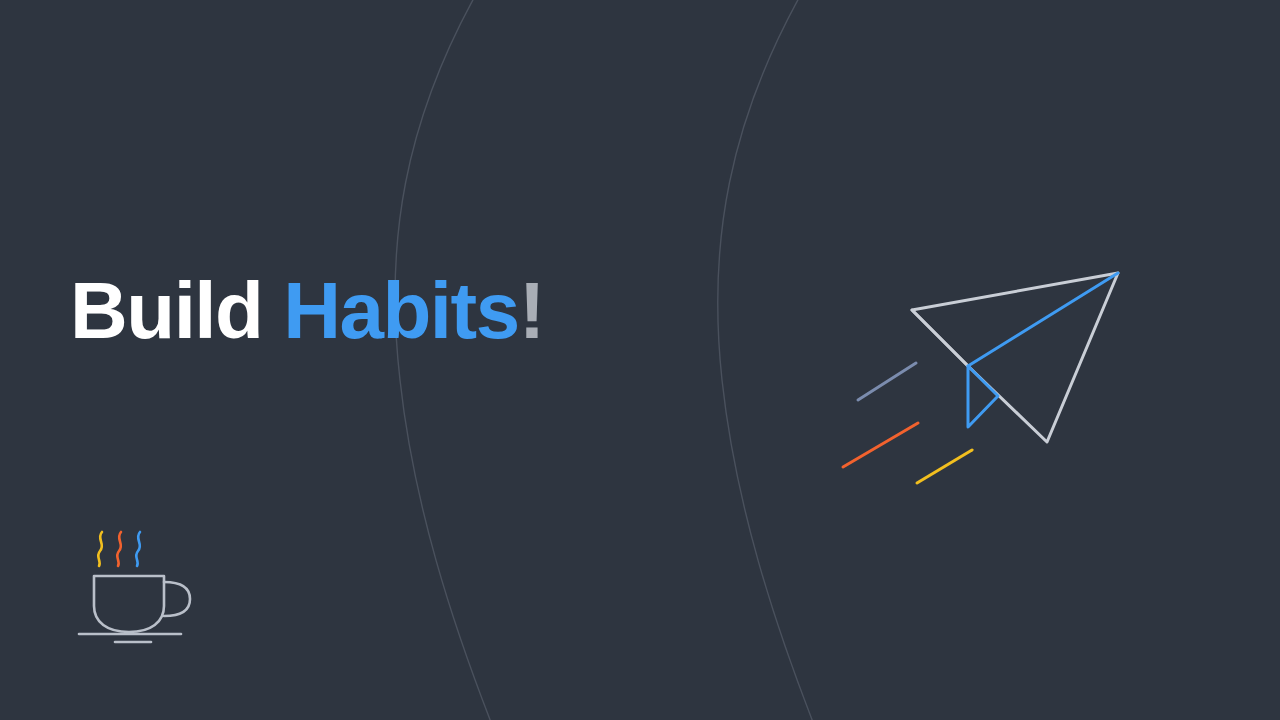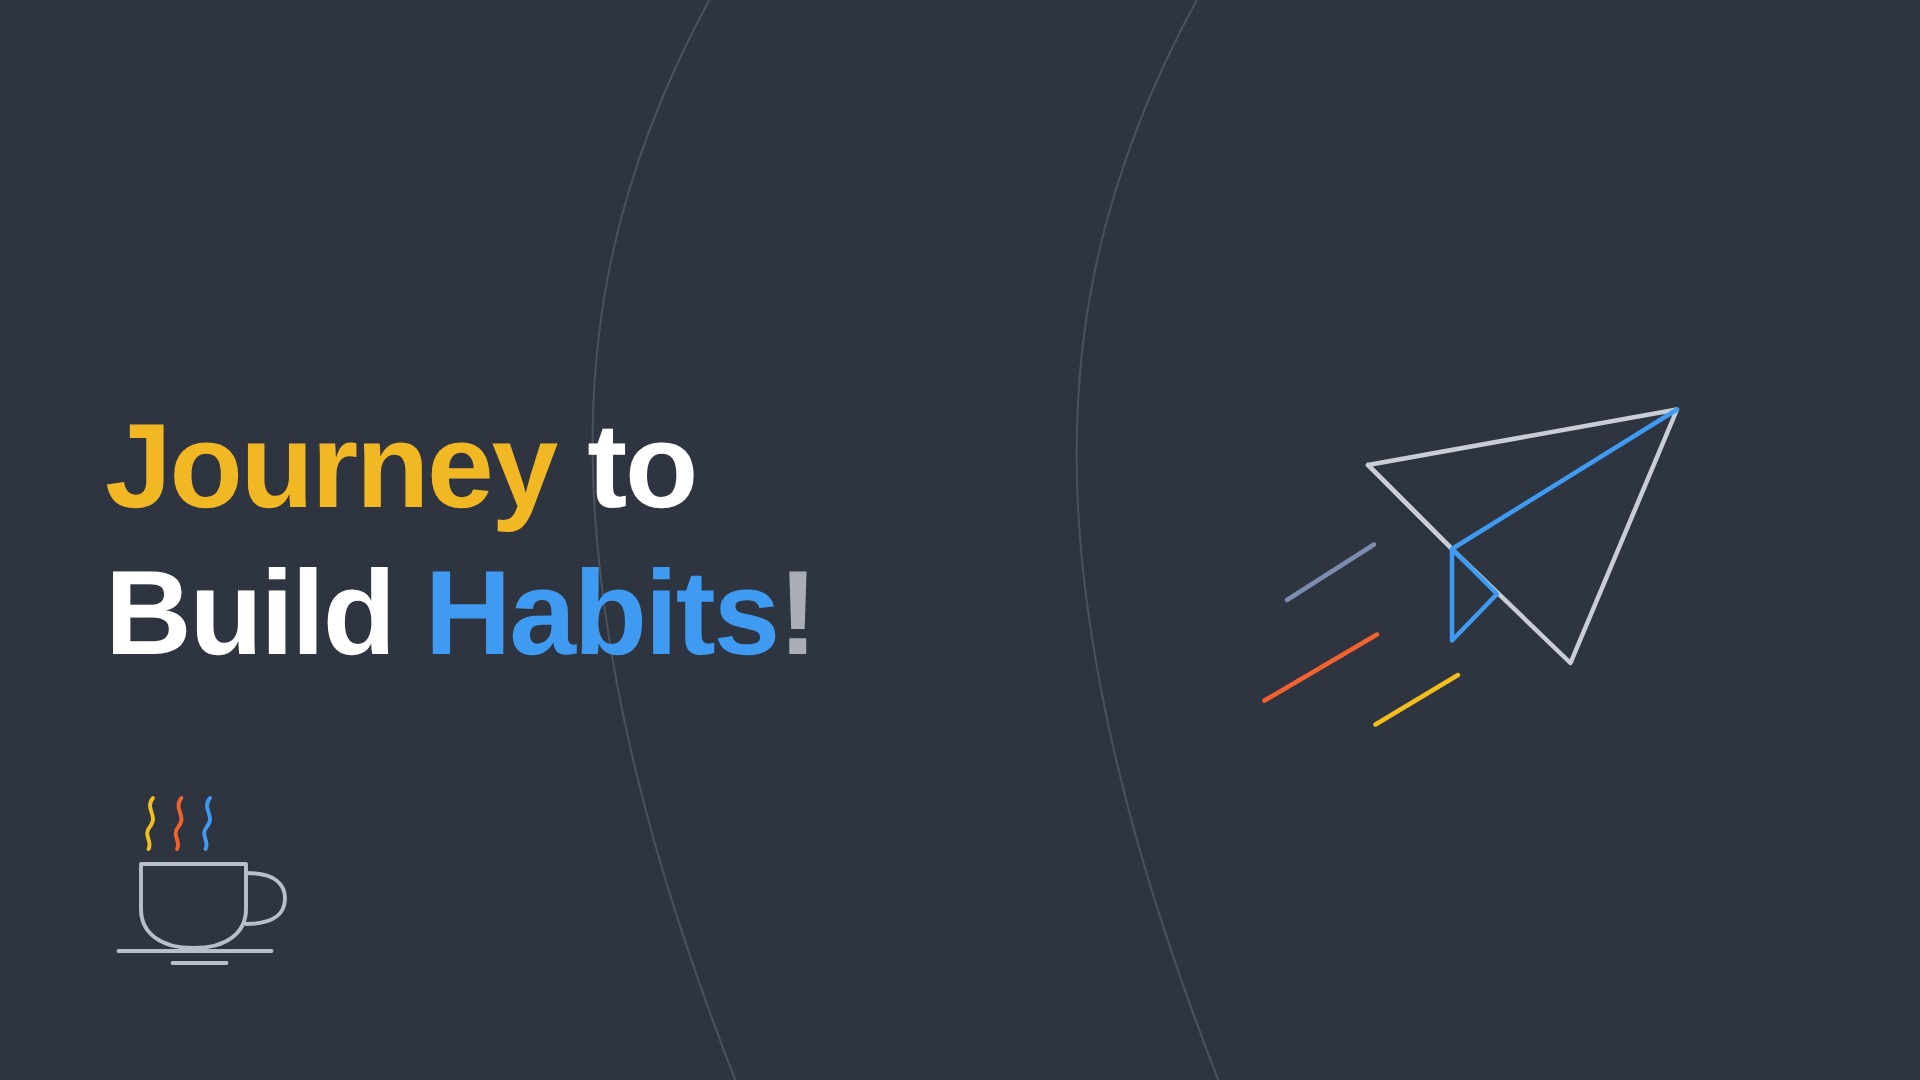--- a/index.html
+++ b/index.html
@@ -68,21 +68,20 @@
 <body>
 
 <div id="slide">
 
   <svg class="bg-arcs" viewBox="0 0 1280 720" aria-hidden="true">
     <path d="M 490 -30 C 400 120 385 250 400 380 C 413 500 450 620 500 745" fill="none" stroke="#4a515d" stroke-width="1.4"></path>
     <path d="M 815 -30 C 725 120 708 250 722 380 C 735 500 772 620 822 745" fill="none" stroke="#4a515d" stroke-width="1.4"></path>
   </svg>
 
   <h1 class="headline">
-    <span class="ln"><span class="w-journey">Journey</span><span> </span><span class="w-to">to</span></span>
     <span class="ln"><span class="w-build">Build</span><span> </span><span class="w-habits">Habits</span><span class="w-bang">!</span></span>
   </h1>
 
   <svg class="plane" viewBox="0 0 340 260" aria-hidden="true">
     <g fill="none" stroke-linecap="round" stroke-linejoin="round" stroke-width="3">
 
       <path d="M 92 60 L 298 23 L 227 192 L 148 116 Z" stroke="#c9ced6"></path>
 
       <path d="M 92 60 L 148 116" stroke="#c9ced6"></path>
 

